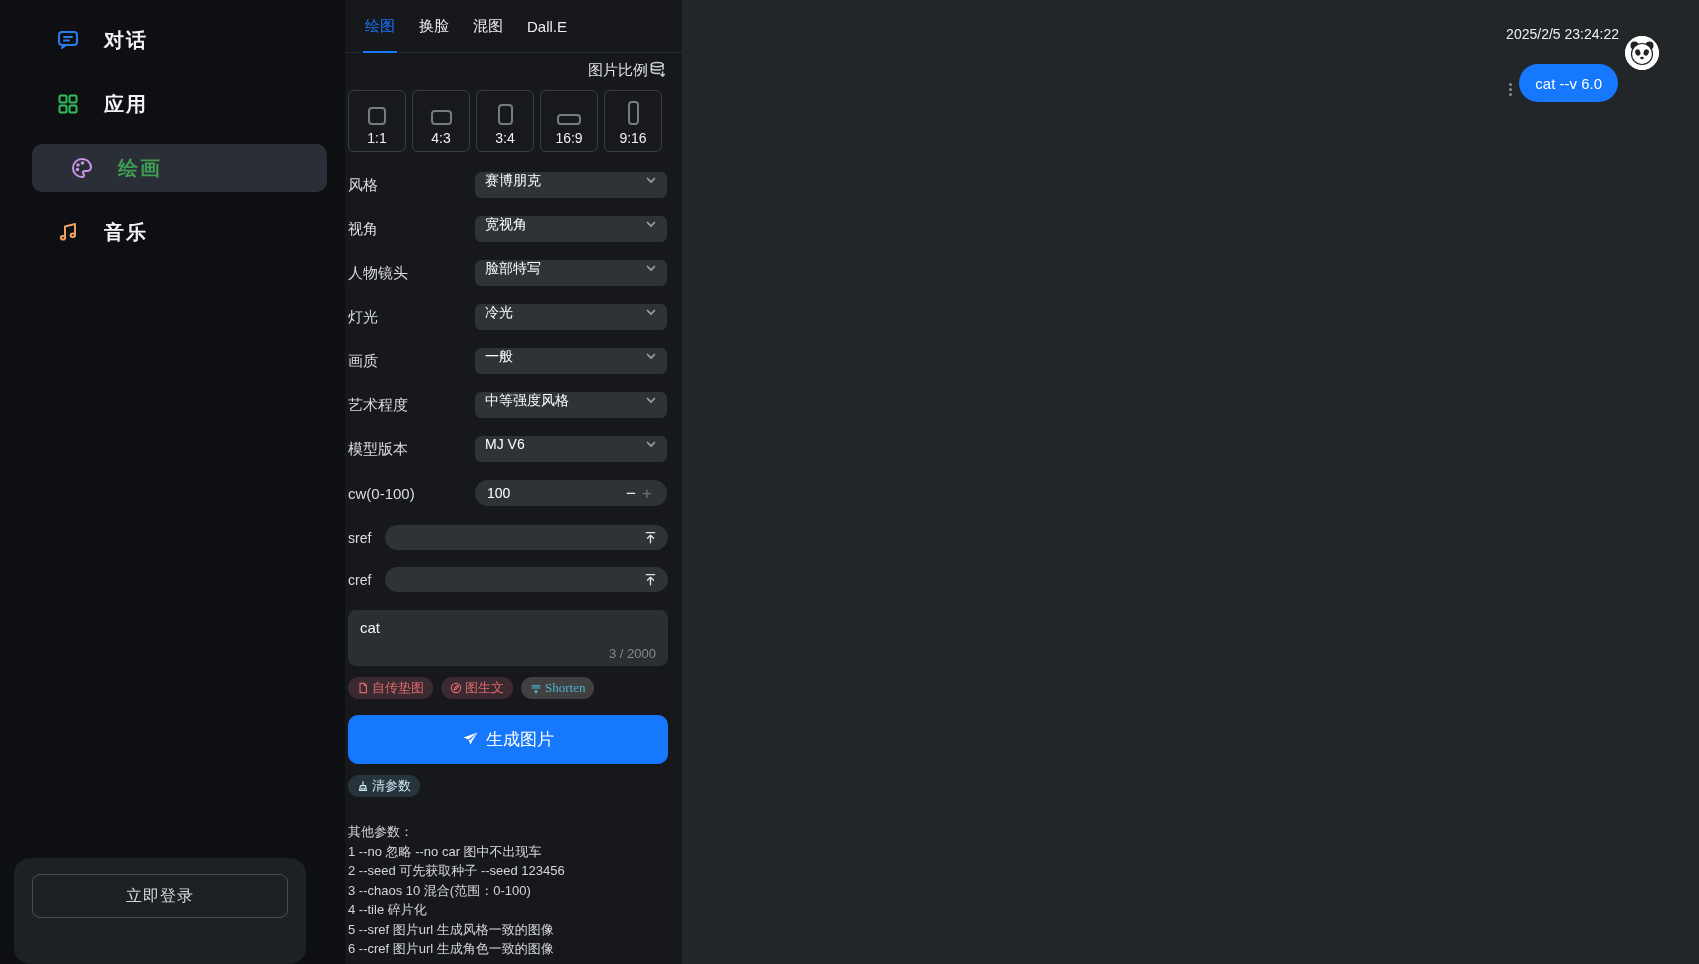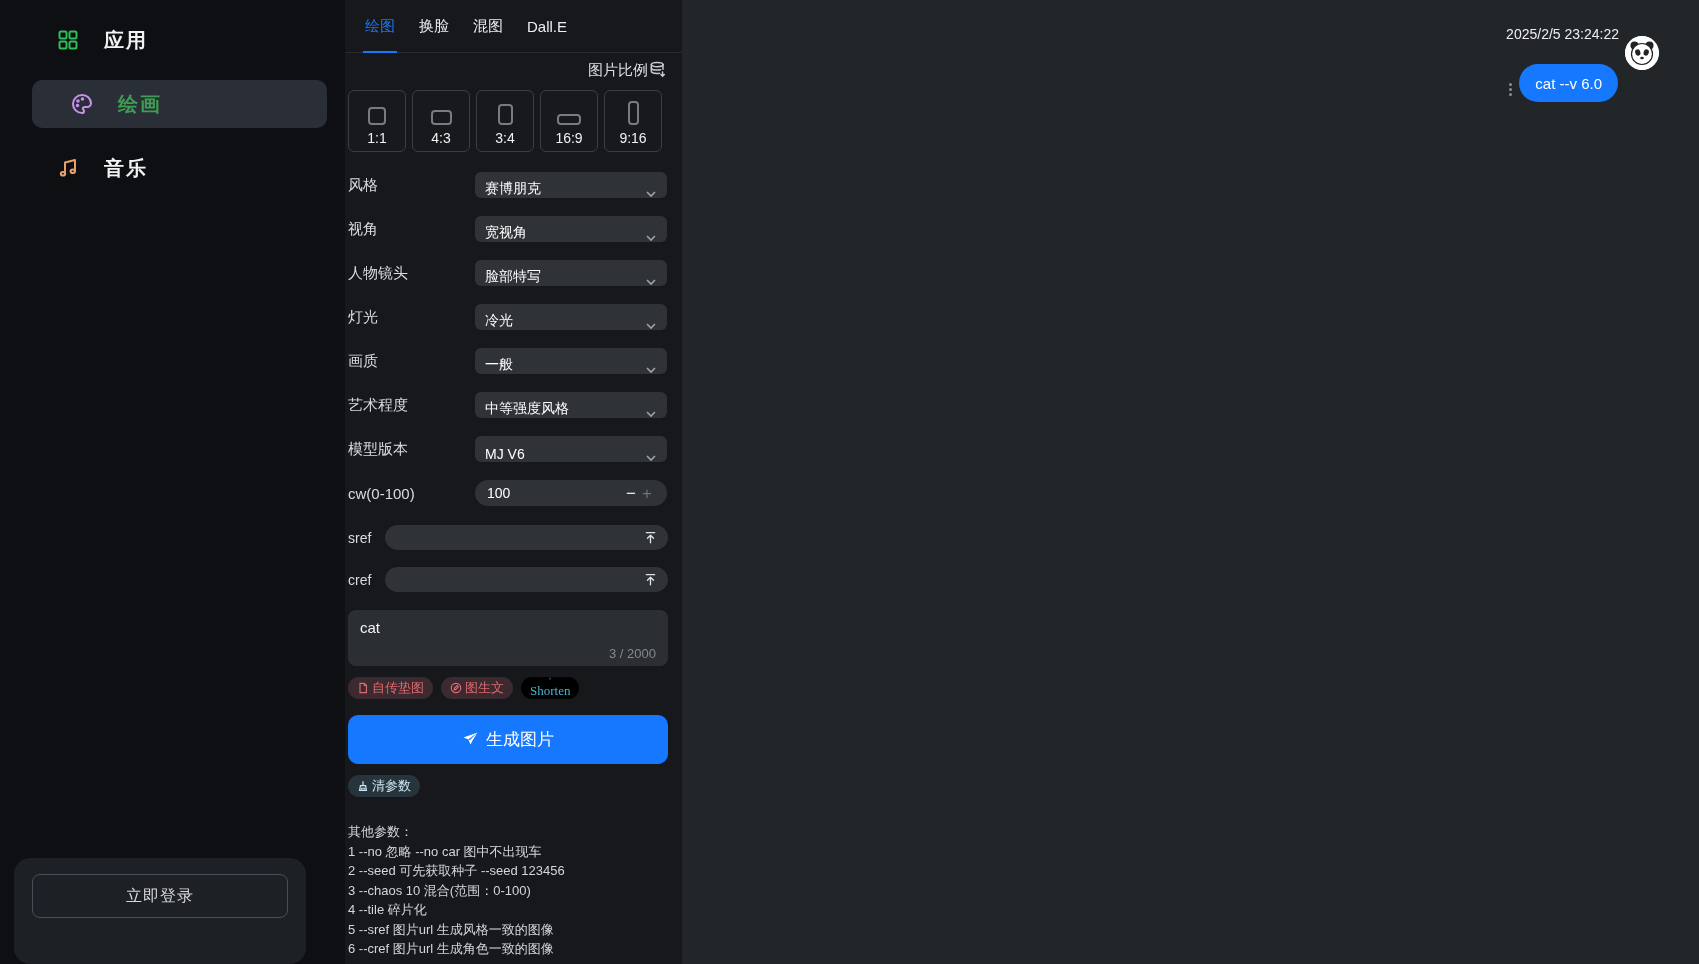--- a/index.html
+++ b/index.html
@@ -33,21 +33,21 @@
   .cards { margin-top:9px; padding-left:3px; display:flex; gap:6px; }
   .card { width:58px; height:62px; border:1px solid #3a3e44; border-radius:6px; background:#17191d; display:flex; flex-direction:column; align-items:center; justify-content:flex-end; padding-bottom:5px; gap:5px; cursor:pointer; }
   .shape { border:2px solid #777b82; border-radius:4px; }
   .sh-11 { width:18px; height:18px; } .sh-43 { width:21px; height:15px; } .sh-34 { width:15px; height:21px; }
   .sh-169 { width:24px; height:11px; } .sh-916 { width:11px; height:24px; }
   .card .clabel { font-size:14px; color:#f0f1f3; }
 
   .fields { margin-top:20px; }
   .frow { height:26px; margin-bottom:18px; display:flex; align-items:center; padding-left:3px; }
   .flabel { width:127px; font-size:15px; color:#dadce0; }
-  .select { width:192px; height:26px; background:#2f3237; border-radius:6px; display:flex; align-items:flex-end; justify-content:space-between; padding:0 10px; cursor:pointer; }
+  .select { width:192px; height:26px; background:#2f3237; border-radius:6px; display:flex; align-items:flex-start; justify-content:space-between; padding:0 10px; cursor:pointer; }
   .sel-val { font-size:14px; color:#ffffff; }
   .chev { color:#9ea2a8; width:12px; height:12px; }
   .stepper { width:192px; height:26px; background:#2f3237; border-radius:13px; display:flex; align-items:center; padding:0 12px; cursor:text; }
   .step-val { flex:1; font-size:14px; color:#ffffff; }
   .step-btn { font-size:17px; line-height:1; width:16px; text-align:center; cursor:pointer; }
   .minus { color:#e8eaec; } .plus { color:#6f7379; }
 
   .refrow { height:25px; display:flex; align-items:center; padding-left:3px; margin-bottom:17px; }
   .refrow.first { margin-top:19px; }
   .reflabel { width:37px; font-size:14px; color:#dadce0; }
@@ -55,21 +55,21 @@
   .up-icon { color:#dfe2e5; width:15px; height:15px; cursor:pointer; }
 
   .prompt { margin:18px 14px 0 3px; height:56px; background:#2b2e32; border-radius:8px; padding:9px 12px; position:relative; cursor:text; }
   .prompt-text { font-size:15px; color:#f2f3f5; }
   .counter { position:absolute; right:12px; bottom:5px; font-size:13px; color:#85888e; }
 
   .tags { margin-top:11px; padding-left:3px; display:flex; gap:8px; }
   .pill { height:22px; border-radius:11px; display:inline-flex; align-items:center; gap:3px; padding:0 9px; font-size:13px; cursor:pointer;font-family:Liberation Serif, serif; }
   .pill svg { width:12px; height:12px; }
   .pill.red { background:#3b2a2f; color:#dc6a6e; }
-  .pill.cyan { background:#000000; color:#4cb2cf;flex-direction:column; }
+  .pill.cyan { background:#404040; color:#4cb2cf; }
   .pill.blue { background:#27343c; color:#cfe8f7; }
 
   .gen-btn { margin:16px 14px 0 3px; height:49px; border:none; border-radius:10px; background:#1677ff; color:#ffffff; font-size:17px; display:flex; align-items:center; justify-content:center; gap:7px; width:calc(100% - 17px); cursor:pointer; }
   .gen-btn svg { width:17px; height:17px; }
 
   .clear-wrap { margin-top:11px; padding-left:3px; }
 
   .help { margin-top:25px; padding-left:3px; color:#d4d6d9; font-size:13px; line-height:19.5px; }
 
   
@@ -77,20 +77,30 @@
   .timestamp { position:absolute; top:26px; right:80px; font-size:14px; color:#eceef0; }
   .avatar { position:absolute; top:36px; right:40px; width:34px; height:34px; border-radius:50%; background:#ffffff; overflow:hidden; display:flex; align-items:center; justify-content:center; }
   .bubble { position:absolute; top:64px; right:81px; height:38px; background:#1677ff; border-radius:19px; display:flex; align-items:center; padding:0 16px; color:#ffffff; font-size:15px; }
   .dots { position:absolute; top:83px; right:187px; color:#8a8d92; font-size:15px; line-height:6px; letter-spacing:0; cursor:pointer; display:flex; flex-direction:column; gap:2px; }
   .dots i { width:3px; height:3px; border-radius:50%; background:#8a8d92; display:block; }
 </style>
 </head>
 <body>
 
 <div class="sidebar">
+  <div class="side-item">
+    <span class="sicon ic-chat">
+      <svg viewBox="0 0 24 24" fill="none" stroke="currentColor" stroke-width="2" stroke-linecap="round" stroke-linejoin="round">
+        <rect x="3" y="4" width="18" height="13" rx="3"></rect>
+          <path d="M8 9h8M8 12.5h5"></path>
+          <path d="M7.5 17l-1.5 3 4-3"></path>
+      </svg>
+    </span>
+    <span class="slabel">对话</span>
+  </div>
   <div class="side-item">
     <span class="sicon ic-grid">
       <svg viewBox="0 0 24 24" fill="none" stroke="currentColor" stroke-width="2">
         <rect x="3.5" y="3.5" width="7" height="7" rx="1.5"></rect>
           <rect x="13.5" y="3.5" width="7" height="7" rx="1.5"></rect>
         <rect x="3.5" y="13.5" width="7" height="7" rx="1.5"></rect>
           <rect x="13.5" y="13.5" width="7" height="7" rx="1.5"></rect>
       </svg>
     </span>
     <span class="slabel">应用</span>

